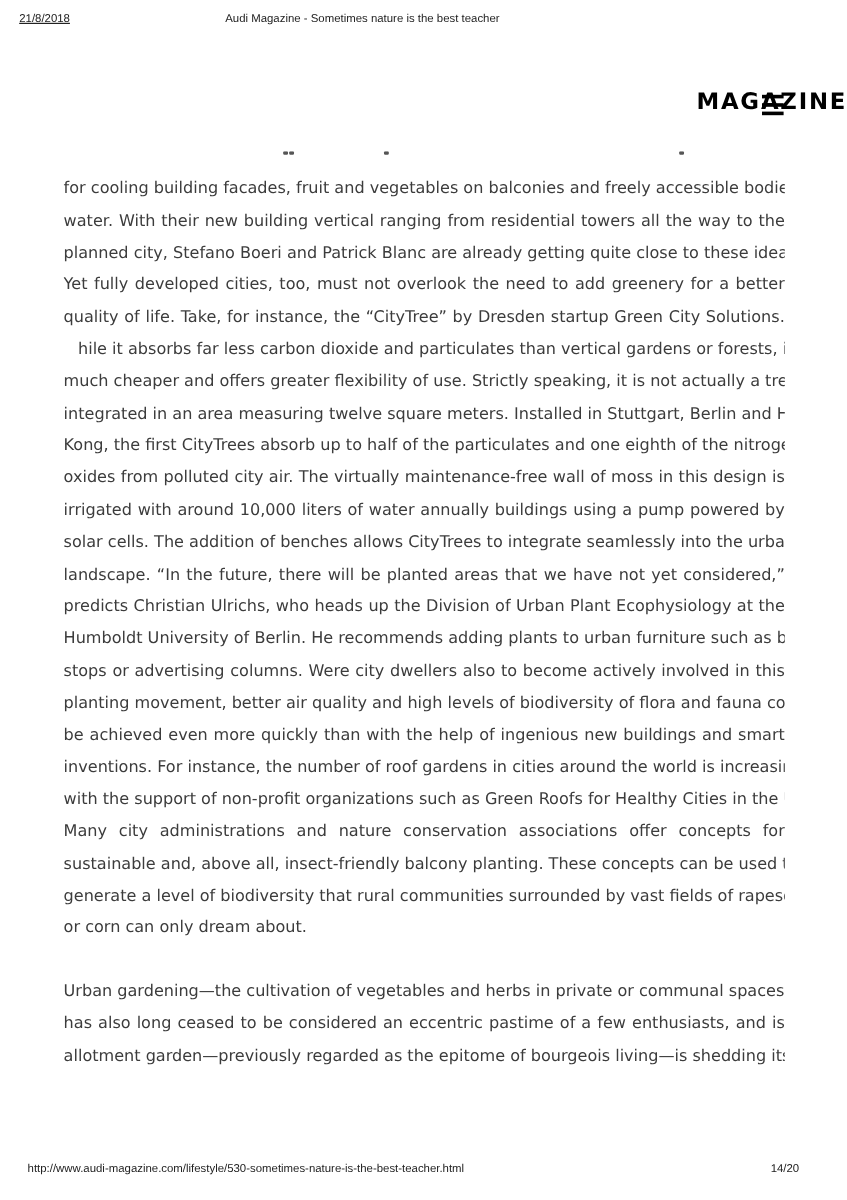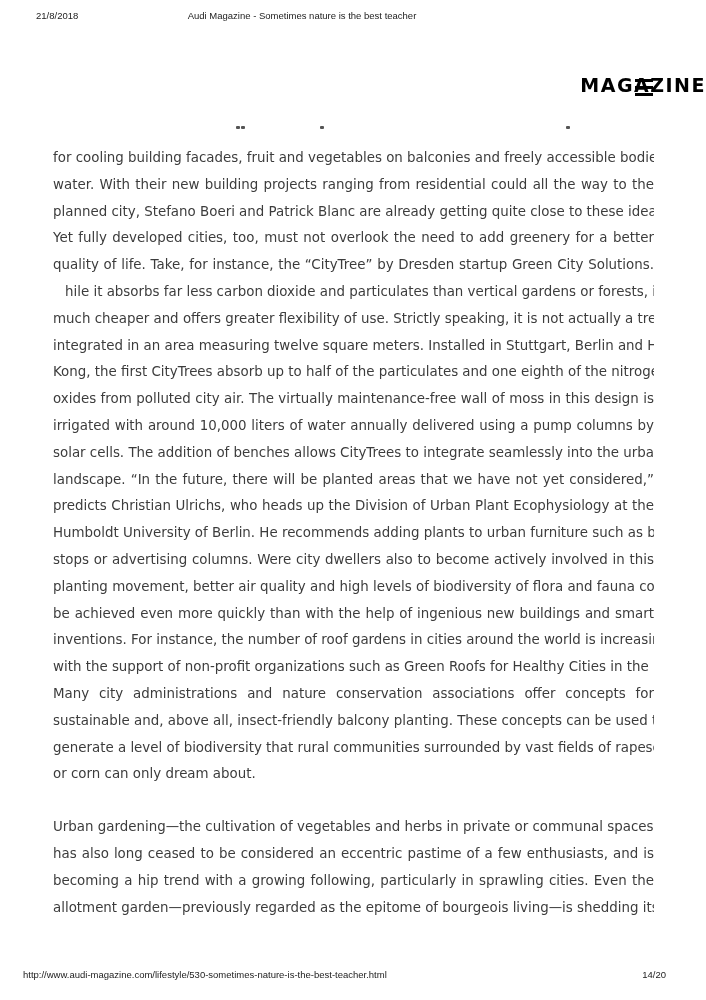--- a/index.html
+++ b/index.html
@@ -16,21 +16,21 @@
     .print-header, .print-footer {
       position: absolute;
       left: 0;
       width: 706px;
       font-family: "Liberation Sans", sans-serif;
       font-size: 9.5px;
       color: #222;
     }
     .print-header { top: 10px; height: 14px; }
     .print-footer { top: 969px; height: 14px; }
-    .ph-date { position: absolute; left: 36px; top: 0; }
+    .ph-date { position: absolute; left: 16px; top: 0; text-decoration: underline; }
     .ph-title { position: absolute; left: 0; width: 604px; text-align: center; top: 0; }
     .pf-url { position: absolute; left: 23px; top: 0; }
     .pf-page { position: absolute; right: 40px; top: 0; }
 
     .site-header {
       position: absolute;
       top: 70px;
       left: 0;
       width: 706px;
       height: 36px;
@@ -135,48 +135,47 @@
 <div class="clipped-line">
   <i style="left:183px"></i>
   <i style="left:188px"></i>
   <i style="left:267px"></i>
   <i style="left:513px"></i>
 </div>
 
 <div class="article">
   <p id="para-0">
       <span class="line">for cooling building facades, fruit and vegetables on balconies and freely accessible bodies of</span>
-      <span class="line">water. With their new building projects ranging from residential could all the way to the</span>
+      <span class="line">water. With their new building vertical ranging from residential towers all the way to the</span>
       <span class="line">planned city, Stefano Boeri and Patrick Blanc are already getting quite close to these ideals.</span>
       <span class="line">Yet fully developed cities, too, must not overlook the need to add greenery for a better</span>
       <span class="line">quality of life. Take, for instance, the “CityTree” by Dresden startup Green City Solutions.</span>
       <span class="line indent">hile it absorbs far less carbon dioxide and particulates than vertical gardens or forests, it is</span>
       <span class="line">much cheaper and offers greater flexibility of use. Strictly speaking, it is not actually a tree</span>
       <span class="line">integrated in an area measuring twelve square meters. Installed in Stuttgart, Berlin and Hong</span>
       <span class="line">Kong, the first CityTrees absorb up to half of the particulates and one eighth of the nitrogen</span>
       <span class="line">oxides from polluted city air. The virtually maintenance-free wall of moss in this design is</span>
-      <span class="line">irrigated with around 10,000 liters of water annually delivered using a pump columns by</span>
+      <span class="line">irrigated with around 10,000 liters of water annually buildings using a pump powered by</span>
       <span class="line">solar cells. The addition of benches allows CityTrees to integrate seamlessly into the urban</span>
       <span class="line">landscape. “In the future, there will be planted areas that we have not yet considered,”</span>
       <span class="line">predicts Christian Ulrichs, who heads up the Division of Urban Plant Ecophysiology at the</span>
       <span class="line">Humboldt University of Berlin. He recommends adding plants to urban furniture such as bus</span>
       <span class="line">stops or advertising columns. Were city dwellers also to become actively involved in this</span>
       <span class="line">planting movement, better air quality and high levels of biodiversity of flora and fauna could</span>
       <span class="line">be achieved even more quickly than with the help of ingenious new buildings and smart</span>
       <span class="line">inventions. For instance, the number of roof gardens in cities around the world is increasing</span>
       <span class="line">with the support of non-profit organizations such as Green Roofs for Healthy Cities in the U.S.</span>
       <span class="line">Many city administrations and nature conservation associations offer concepts for</span>
       <span class="line">sustainable and, above all, insect-friendly balcony planting. These concepts can be used to</span>
       <span class="line">generate a level of biodiversity that rural communities surrounded by vast fields of rapeseed</span>
       <span class="line last">or corn can only dream about.</span>
     </p>
   <p class="gap" id="para-1">
       <span class="line">Urban gardening—the cultivation of vegetables and herbs in private or communal spaces—</span>
       <span class="line">has also long ceased to be considered an eccentric pastime of a few enthusiasts, and is</span>
-      <span class="line">becoming a hip trend with a growing following, particularly in sprawling cities. Even the</span>
       <span class="line">allotment garden—previously regarded as the epitome of bourgeois living—is shedding its</span>
     </p>
 </div>
 
 <div class="print-footer">
   <span class="pf-url">http://www.audi-magazine.com/lifestyle/530-sometimes-nature-is-the-best-teacher.html</span>
   <span class="pf-page">14/20</span>
 </div>
 
 </body></html>

